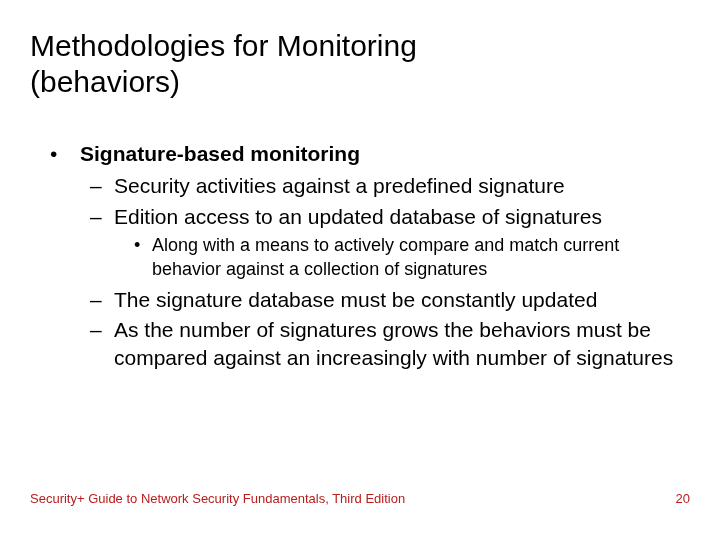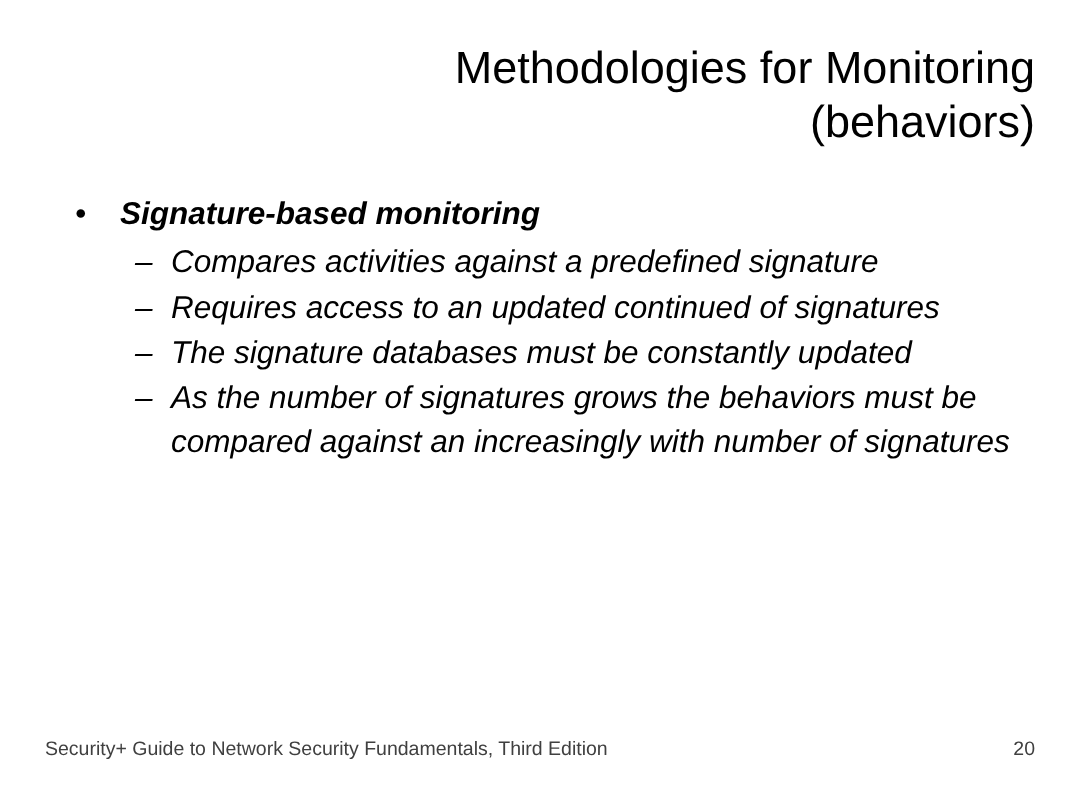--- a/index.html
+++ b/index.html
@@ -6,31 +6,30 @@
     body {
       width: 720px;
       height: 540px;
       background: #ffffff;
       font-family: Arial, Helvetica, sans-serif;
       color: #000000;
       position: relative;
       padding: 20px 30px 0 30px;
     }
     .title {
-      text-align: right;
+      text-align: left;
       font-size: 30px;
       font-weight: 400;
       line-height: 1.2;
-      margin-bottom: 29px;
+      margin-bottom: 40px;
       margin-top: 8px;
     }
     .content {
       font-size: 21px;
       line-height: 1.35;
-      font-style: italic;
     }
     .l1 {
       margin-left: 20px;
       margin-bottom: 4px;
     }
     .l1 .bullet {
       display: inline-block;
       width: 30px;
     }
     .l1 .bold {
@@ -60,43 +59,46 @@
       text-indent: 0;
     }
     .footer {
       position: absolute;
       bottom: 34px;
       left: 30px;
       right: 30px;
       font-size: 13px;
       display: flex;
       justify-content: space-between;
-      color: #404040;
+      color: #b91c1c;
     }
   </style>
 </head>
 <body>
 
 <div class="title">
   <span>Methodologies for Monitoring</span><br>
   <span>(behaviors)</span>
 </div>
 
 <div class="content">
   <div class="l1">
     <span class="bullet">•</span><span class="bold">Signature-based monitoring</span>
   </div>
   <div class="l2">
-    <span class="dash">–</span><span>Compares activities against a predefined signature</span>
+    <span class="dash">–</span><span>Security activities against a predefined signature</span>
   </div>
   <div class="l2">
-    <span class="dash">–</span><span>Requires access to an updated continued of signatures</span>
+    <span class="dash">–</span><span>Edition access to an updated database of signatures</span>
+  </div>
+  <div class="l3">
+    <span class="dot">•</span><span>Along with a means to actively compare and match current behavior against a collection of signatures</span>
   </div>
   <div class="l2">
-    <span class="dash">–</span><span>The signature databases must be constantly updated</span>
+    <span class="dash">–</span><span>The signature database must be constantly updated</span>
   </div>
   <div class="l2">
     <span class="dash">–</span><span>As the number of signatures grows the behaviors must be compared against an increasingly with number of signatures</span>
   </div>
 </div>
 
 <div class="footer">
   <span>Security+ Guide to Network Security Fundamentals, Third Edition</span>
   <span>20</span>
 </div>

